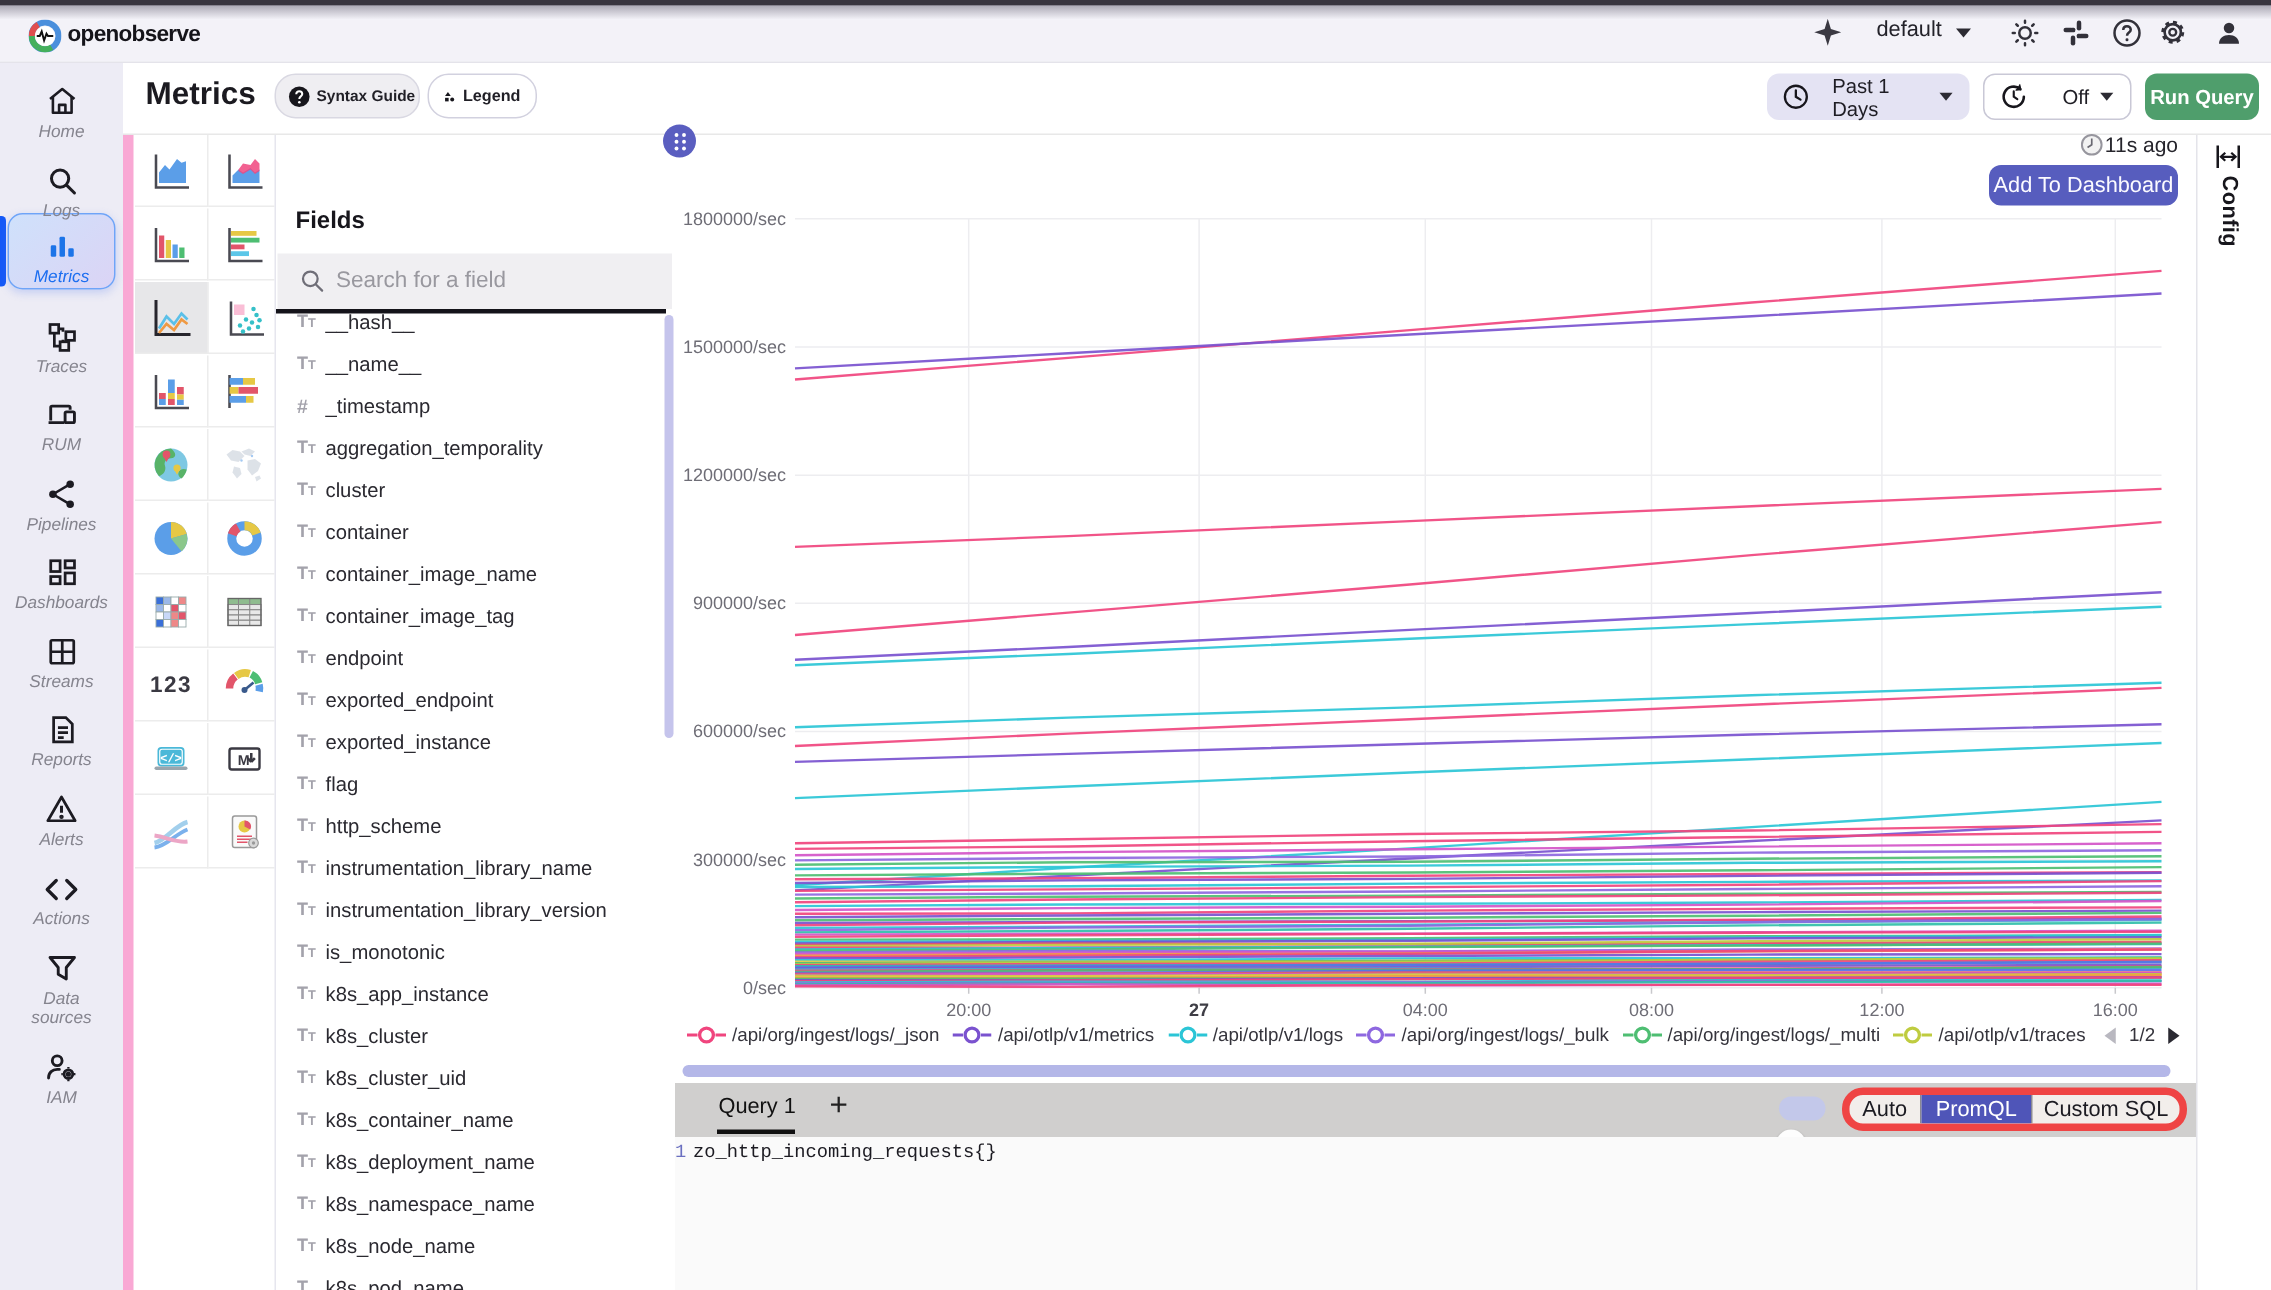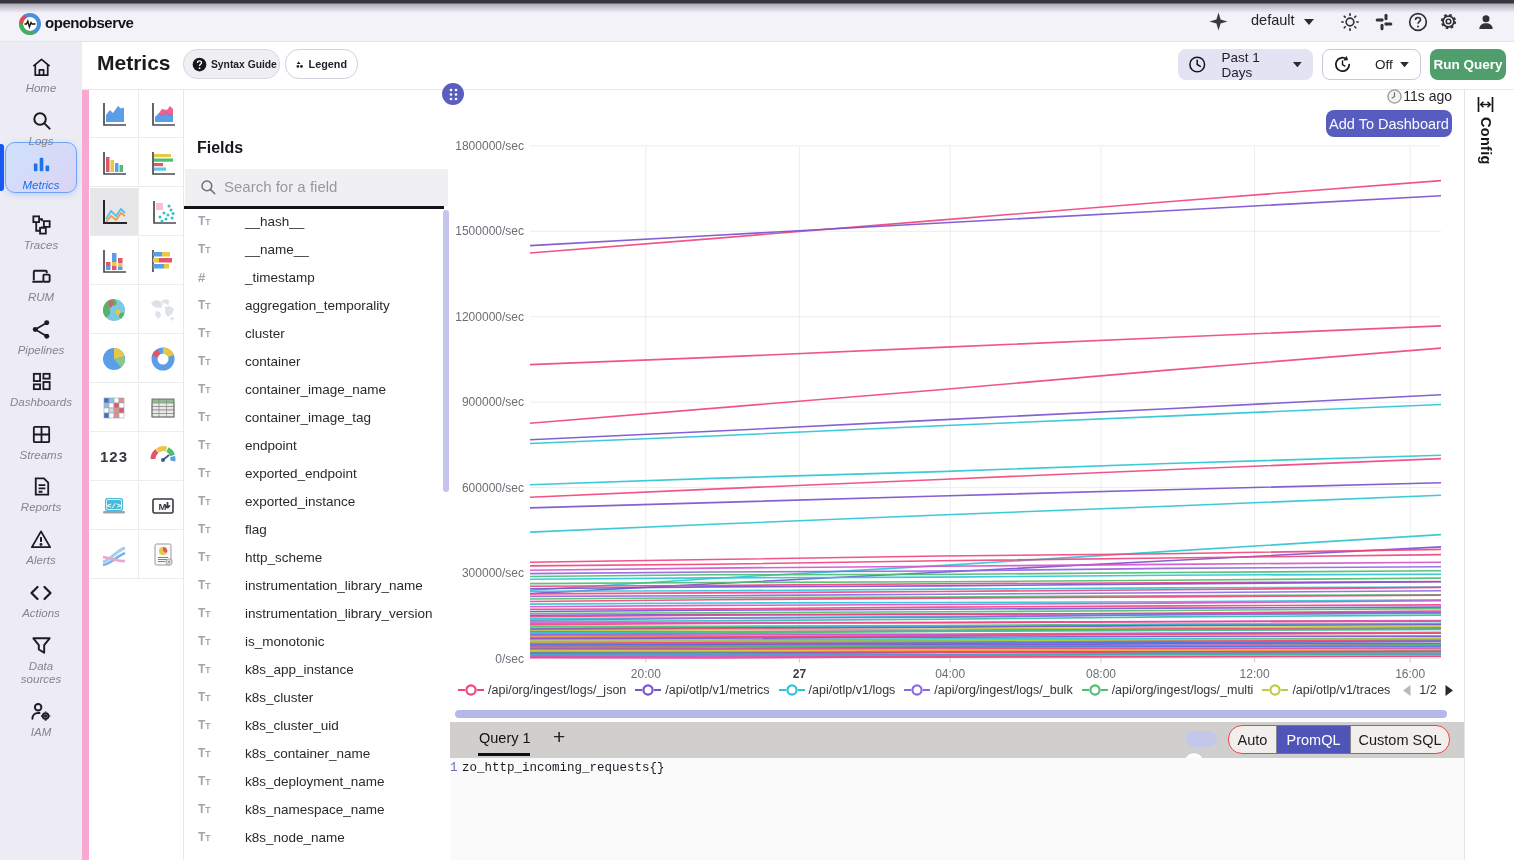--- a/index.html
+++ b/index.html
@@ -31,21 +31,21 @@
 .cell { position:absolute; width:49px; height:48px; border-right:1px solid #ececec; border-bottom:1px solid #ececec;
   display:flex; align-items:center; justify-content:center; }
 #fields { position:absolute; left:183px; top:90px; width:267px; height:770px; background:#fff; border-left:1px solid #e6e6ee; }
 #fields .title { position:absolute; left:13px; top:5px; font-size:16px; font-weight:700; color:#17161c;margin-top:44px; }
 #stream-box { position:absolute; left:1px; top:32px; width:263px; height:44px; background:#f0eff2; }
 #stream-box .lab { position:absolute; left:13px; top:4px; font-size:11px; color:#73727c; }
 #stream-box .val { position:absolute; left:13px; top:19px; font-size:14px; color:#1c1b22; }
 #search-box { position:absolute; left:1px; top:79px; width:263px; height:37px; background:#f0eff2; }
 #search-box .ph { position:absolute; left:39px; top:9px; font-size:15px; color:#99989f; }
 #blackline { position:absolute; left:0px; top:116px; width:260px; height:2.5px; background:#14131a; }
-.fitem { position:absolute; left:0; width:240px; height:28px; display:flex; align-items:center;gap:28px; }
+.fitem { position:absolute; left:0; width:240px; height:28px; display:flex; align-items:flex-start; }
 .ficon { width:18px; margin-left:14px; color:#a3a2ab; font-size:11px; font-weight:700; flex:none; letter-spacing:0; }
 .ficon .big { font-size:12px; } .ficon .sm { font-size:8.5px; }
 .fname { font-size:13.5px; color:#2a2930; margin-left:1px; white-space:nowrap; }
 #fscroll { position:absolute; left:259px; top:120px; width:6px; height:282px; background:#c5c4ec; border-radius:3px; }
 #chartarea { position:absolute; left:450px; top:90px; width:1014px; height:615px; background:#fff; }
 #draghandle { position:absolute; left:-8px; top:-7px; width:22px; height:22px; border-radius:50%; background:#5a5ec0; }
 #ago { position:absolute; right:12px; top:-2px; font-size:14px; color:#26252c; display:flex; align-items:center; gap:1px; }
 #addbtn { position:absolute; left:876px; top:20px; width:126px; height:27px; background:#575dbe; border-radius:8px;
   color:#fbfaff; font-size:14.5px; display:flex; align-items:center; justify-content:center; }
 #legend { position:absolute; left:8px; top:593px; width:1000px; display:flex; align-items:center; font-size:12.5px; color:#35343c; }
@@ -55,21 +55,21 @@
 #config .ctext { position:absolute; left:13px; top:27px; writing-mode:vertical-rl; font-size:14.5px; font-weight:700; color:#17161c; letter-spacing:0.3px; }
 #bottompanel { position:absolute; left:450px; top:705px; width:1014px; height:155px; background:#fff; }
 #hscroll { position:absolute; left:5px; top:5px; width:992px; height:8px; background:#b4b7e8; border-radius:4px; }
 #qbar { position:absolute; left:0; top:17px; width:1014px; height:36px; background:#d0cfce; }
 #qtab { position:absolute; left:29px; top:8px; font-size:14.5px; color:#111; }
 #qtab u { position:absolute; left:-1px; top:23px; width:52px; height:2.5px; background:#111; display:block; }
 #qplus { position:absolute; left:103px; top:3px; font-size:21px; font-weight:400; color:#222; }
 #fxtoggle { position:absolute; left:736px; top:9px; width:31px; height:16px; background:#c3c8ea; border-radius:8px; }
 #fxtoggle .knob { position:absolute; left:-2px; top:-2px; width:20px; height:20px; border-radius:50%; background:#fdfdfd;
   box-shadow:0 1px 2px rgba(0,0,0,.3); font-size:9px; font-style:italic; color:#8a8a94; display:flex; align-items:center; justify-content:center; font-family:"Liberation Serif",serif;margin-top:24px; }
-#seg { position:absolute; left:778px; top:3px; height:29px; display:flex; border:1px solid #ef4444; border-radius:14px; overflow:hidden; background:#f2eeeb; }
+#seg { position:absolute; left:778px; top:3px; height:29px; display:flex; border:5px solid #ef4444; border-radius:14px; overflow:hidden; background:#f2eeeb; }
 .segb { display:flex; align-items:center; justify-content:center; font-size:14.5px; color:#1c1b22; }
 #seg-auto { width:48px; border-right:1px solid #8a8992; }
 #seg-promql { width:73px; background:#4f55b8; color:#fff; }
 #seg-sql { width:99px; border-left:1px solid #8a8992; }
 #editor { position:absolute; left:0; top:53px; width:1014px; height:102px; background:#fafafa; }
 #editor .ln { position:absolute; left:0px; top:3px; width:7px; text-align:right; font-family:"Liberation Mono",monospace; font-size:12.5px; color:#6a6fc0; }
 #editor .code { position:absolute; left:12px; top:3px; font-family:"Liberation Mono",monospace; font-size:12.5px; color:#1c1b22; }
 </style>
 </head>
 <body>

